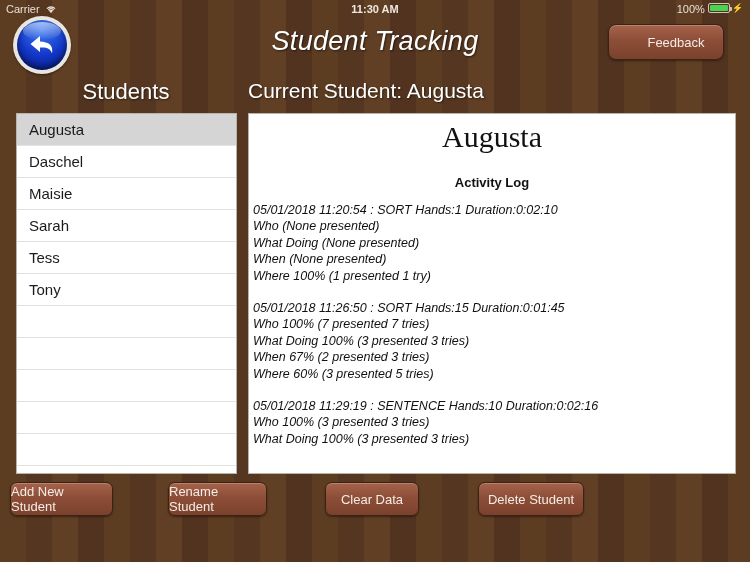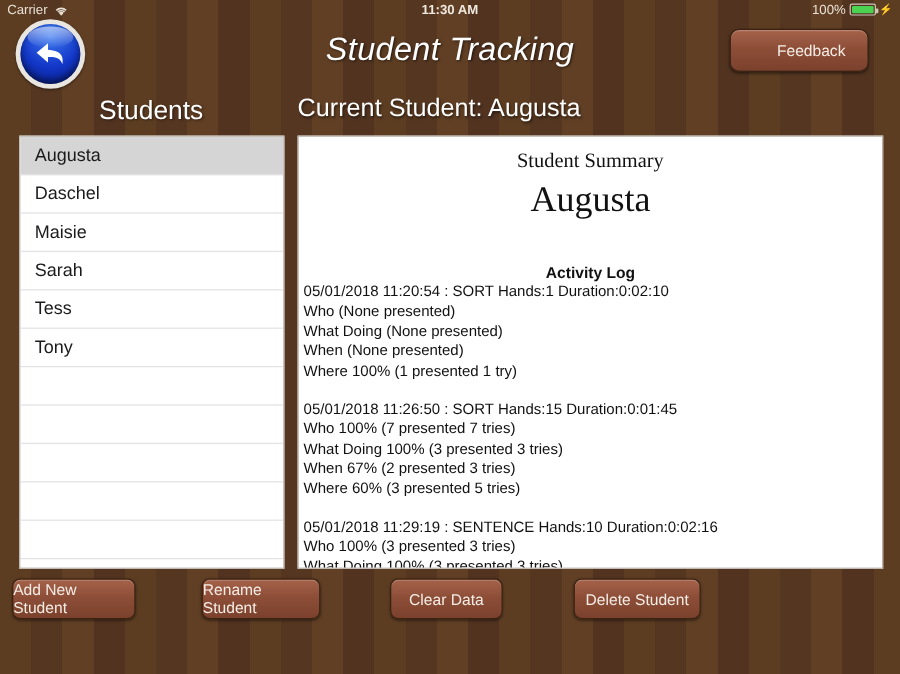--- a/index.html
+++ b/index.html
@@ -142,26 +142,27 @@
   .sum-title {
     text-align: center; font-family: "Liberation Serif", serif;
     font-size: 17px; color: #111; margin-top: 10px;
   }
   .sum-name {
     text-align: center; font-family: "Liberation Serif", serif;
     font-size: 30px; color: #111; margin-top: 6px;
   }
   .log-heading {
     text-align: center; font-size: 13px; font-weight: bold;
-    color: #111; margin-top: 36px;
+    color: #111; margin-top: 21px;
   }
   .log-body {
-    padding-left: 4px;
+    margin-top: 12px; padding-left: 4px;
     font-size: 12.5px; line-height: 16.4px; color: #111;
     white-space: pre;
+    font-style: italic;
   }
   .log-entry { margin-bottom: 16px; }
   .log-line { white-space: pre; }
 
   
   .toolbar {
     position: absolute; left: 0; right: 0; bottom: 0; height: 88px;
   }
   .tb-btn {
     position: absolute; top: 8px;
@@ -222,21 +223,20 @@
     <div class="student-row">Tess</div>
     <div class="student-row">Tony</div>
     <div class="student-row empty"></div>
     <div class="student-row empty"></div>
     <div class="student-row empty"></div>
     <div class="student-row empty"></div>
     <div class="student-row empty"></div>
   </div>
 
 <div class="summary-panel">
-  <div class="sum-title">Student Summary</div>
   <div class="sum-name">Augusta</div>
   <div class="log-heading">Activity Log</div>
   <div class="log-body" id="activity-log"><div class="log-entry"><div class="log-line">05/01/2018 11:20:54 : SORT Hands:1 Duration:0:02:10</div><div class="log-line">Who (None presented)</div><div class="log-line">What Doing (None presented)</div><div class="log-line">When (None presented)</div><div class="log-line">Where 100% (1 presented 1 try)</div></div><div class="log-entry"><div class="log-line">05/01/2018 11:26:50 : SORT Hands:15 Duration:0:01:45</div><div class="log-line">Who 100% (7 presented 7 tries)</div><div class="log-line">What Doing 100% (3 presented 3 tries)</div><div class="log-line">When 67% (2 presented 3 tries)</div><div class="log-line">Where 60% (3 presented 5 tries)</div></div><div class="log-entry"><div class="log-line">05/01/2018 11:29:19 : SENTENCE Hands:10 Duration:0:02:16</div><div class="log-line">Who 100% (3 presented 3 tries)</div><div class="log-line">What Doing 100% (3 presented 3 tries)</div></div></div>
 </div>
 
 <div class="toolbar" id="toolbar">
     <div class="tb-btn" style="left: 10px; width: 101px;">Add New Student</div>
     <div class="tb-btn" style="left: 168px; width: 97px;">Rename Student</div>
     <div class="tb-btn" style="left: 325px; width: 92px;">Clear Data</div>
     <div class="tb-btn" style="left: 478px; width: 104px;">Delete Student</div>

